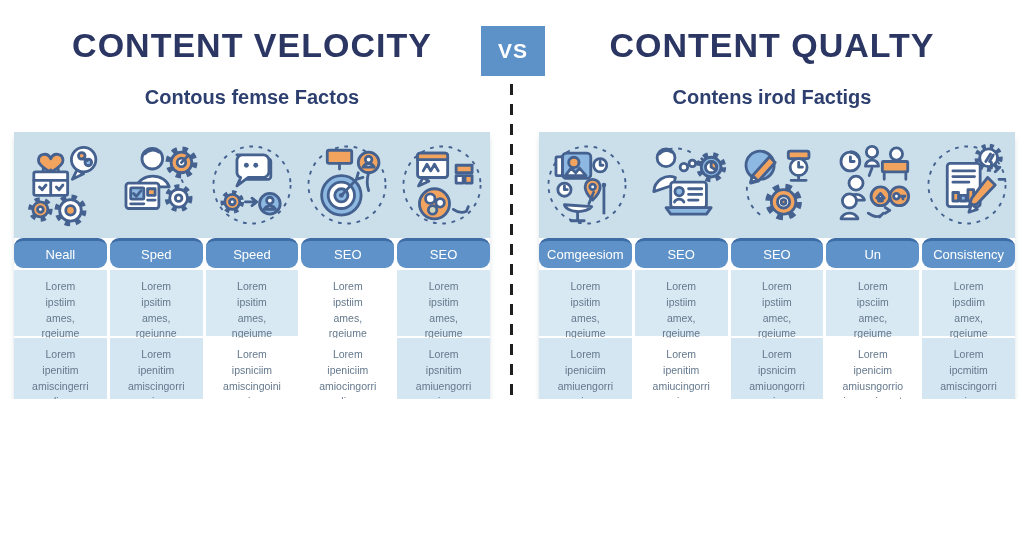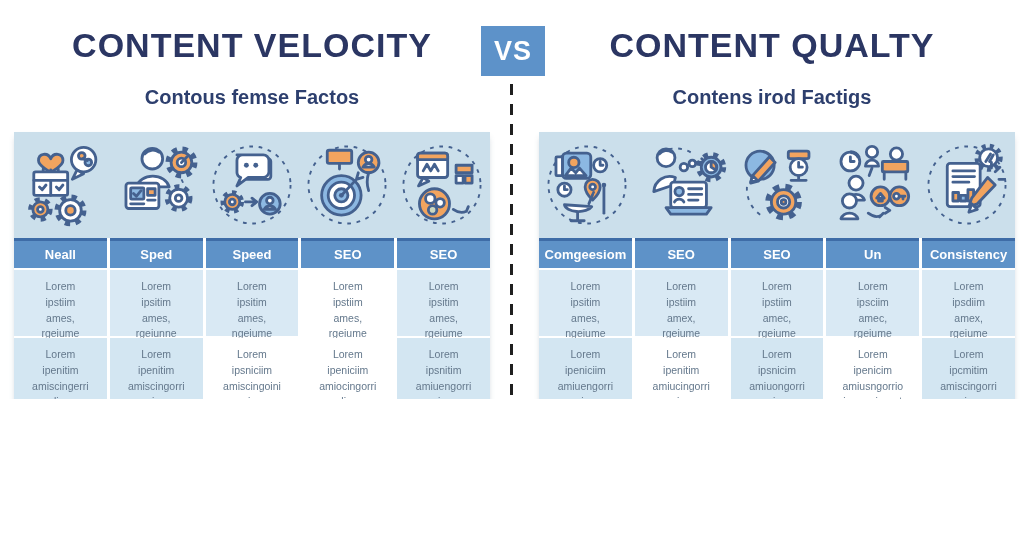--- a/index.html
+++ b/index.html
@@ -11,21 +11,21 @@
   .title-block { position:absolute; top:28px; width:476px; text-align:center; }
   .title-block.left  { left:14px; }
   .title-block.right { left:534px; }
   .main-title {
     font-size:34px; font-weight:800; letter-spacing:1px;
     color:#2b3663; line-height:1;
   }
   .sub-title { margin-top:24px; font-size:20px; font-weight:bold; color:#2d3f6e; }
   .vs-badge {
     position:absolute; left:481px; top:26px; width:64px; height:50px;
-    background:#5d92c9; color:#fff; font-size:27px; font-weight:800;
+    background:#5d92c9; color:#fff; font-size:21px; font-weight:800;
     display:flex; align-items:center; justify-content:center; letter-spacing:1px;
   }
   .divider {
     position:absolute; left:510px; top:84px; width:3px; height:406px;
     background:repeating-linear-gradient(to bottom,#1f1f1f 0 11px,transparent 11px 20px);
   }
   
   .table { position:absolute; top:132px; width:476px;
            box-shadow:0 4px 6px -2px rgba(100,120,140,.45); }
   .table.left  { left:14px; }
@@ -33,22 +33,22 @@
   .icon-band { display:flex; height:106px; background:#cbdfeb; }
   .icon-cell { flex:1; display:flex; align-items:center; justify-content:center; }
   .icon-cell svg { width:94px; height:96px; }
   .grid {
     display:grid; grid-template-columns:repeat(5,1fr);
     grid-template-rows:30px 66px 64px 88px;
     column-gap:3px; row-gap:2px; background:#fff;
   }
   .hcell {
     background:#5e92c8; border-top:3px solid #3e6ca7; color:#fff;
-    font-size:13px; font-weight:bold; display:flex; align-items:center; justify-content:center;
-    white-space:nowrap; overflow:hidden;
+    font-size:13px; font-weight:normal; display:flex; align-items:center; justify-content:center;
+    white-space:nowrap; overflow:hidden;border-radius:9px;
   }
   .cell {
     font-size:10.5px; line-height:1.5; color:#64788c; text-align:center;
     padding:9px 16px 0; word-break:break-word;
   }
   .fcell { display:flex; align-items:center; justify-content:center; }
   .bg-b1 { background:#d9e9f4; }   
   .bg-b2 { background:#d3e6f2; }   
   .bg-b3 { background:#cde2f0; }   
   .bg-w  { background:#ffffff; }

